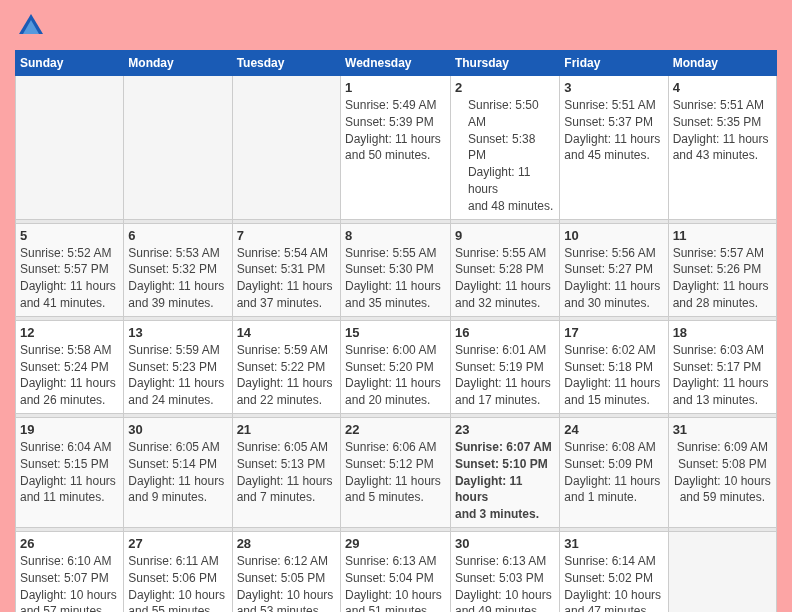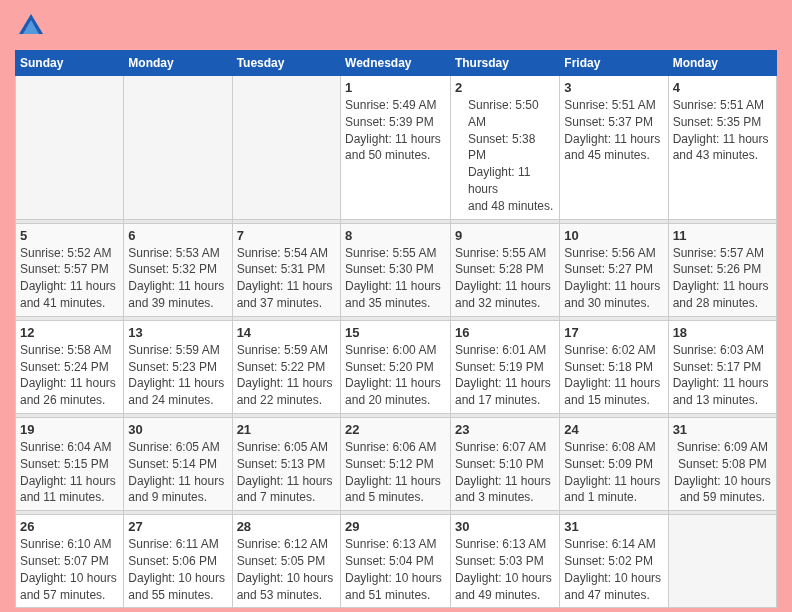--- a/index.html
+++ b/index.html
@@ -329,21 +329,21 @@
           </td>
           <td>
             <span class="day-number">22</span>
             <div class="day-info" style="white-space: pre-line;">Sunrise: 6:06 AM
 Sunset: 5:12 PM
 Daylight: 11 hours
 and 5 minutes.</div>
           </td>
           <td>
             <span class="day-number">23</span>
-            <div class="day-info" style="white-space: pre-line;">Sunrise: 6:07 AM
+            <div class="day-info" style="white-space: pre-line; font-weight: bold;">Sunrise: 6:07 AM
 Sunset: 5:10 PM
 Daylight: 11 hours
 and 3 minutes.</div>
           </td>
           <td>
             <span class="day-number">24</span>
             <div class="day-info" style="white-space: pre-line;">Sunrise: 6:08 AM
 Sunset: 5:09 PM
 Daylight: 11 hours
 and 1 minute.</div>

